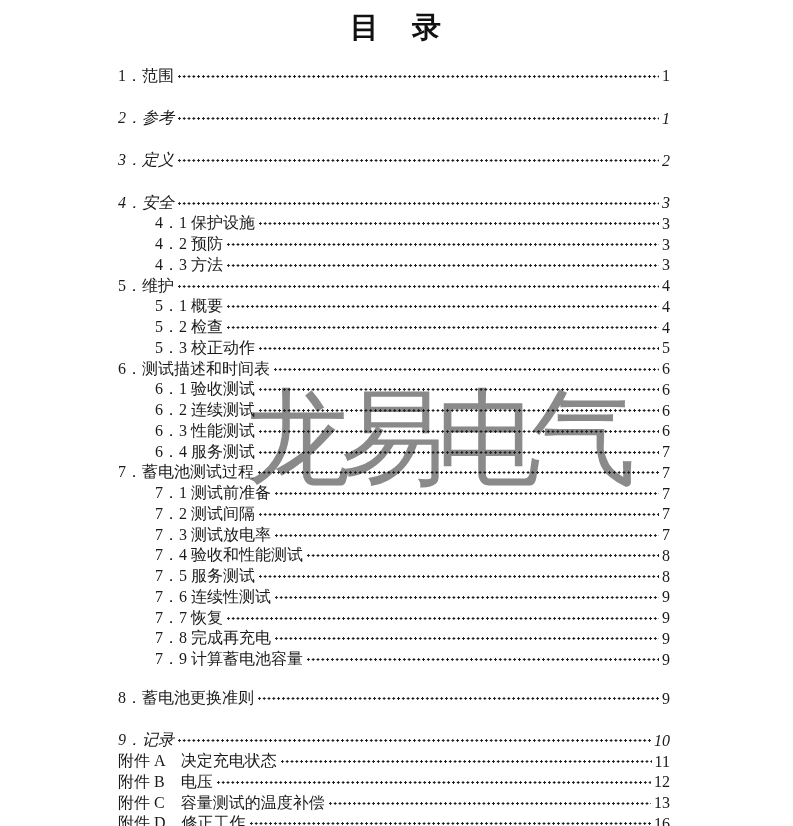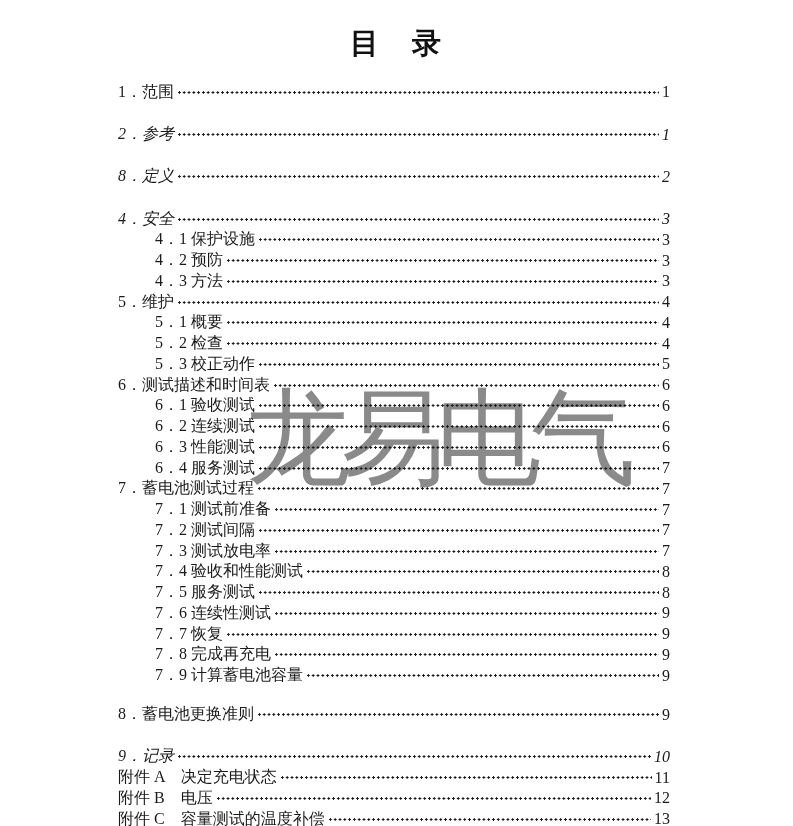--- a/index.html
+++ b/index.html
@@ -30,21 +30,21 @@
     letter-spacing: -10px;
     color: #8a8a8a;
     font-weight: 400;
     white-space: nowrap;
     pointer-events: none;
   }
   .title {
     position: relative;
     z-index: 1;
     margin: 0;
-    padding-top: 27px;
+    padding-top: 11px;
     text-align: center;
     font-size: 29px;
     line-height: 33px;
     font-weight: 700;
     letter-spacing: 2px;
     color: #111;
   }
   .toc {
     position: relative;
     z-index: 1;
@@ -93,21 +93,21 @@
     <span class="pg">1</span>
   </div>
 
   <div class="row l1 g-lg">
     <span class="lbl">2．参考</span>
     <span class="dots"></span>
     <span class="pg">1</span>
   </div>
 
   <div class="row l1 g-lg">
-    <span class="lbl">8．定义</span>
+    <span class="lbl">3．定义</span>
     <span class="dots"></span>
     <span class="pg">2</span>
   </div>
 
   <div class="row l1 g-lg">
     <span class="lbl">4．安全</span>
     <span class="dots"></span>
     <span class="pg">3</span>
   </div>
 

